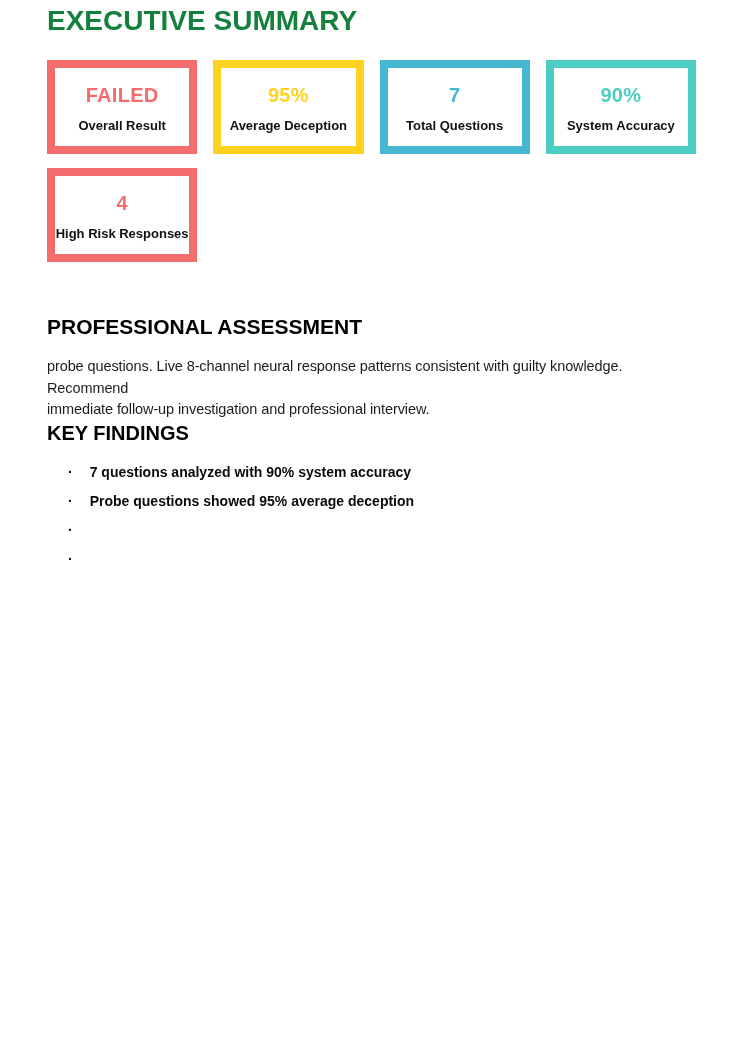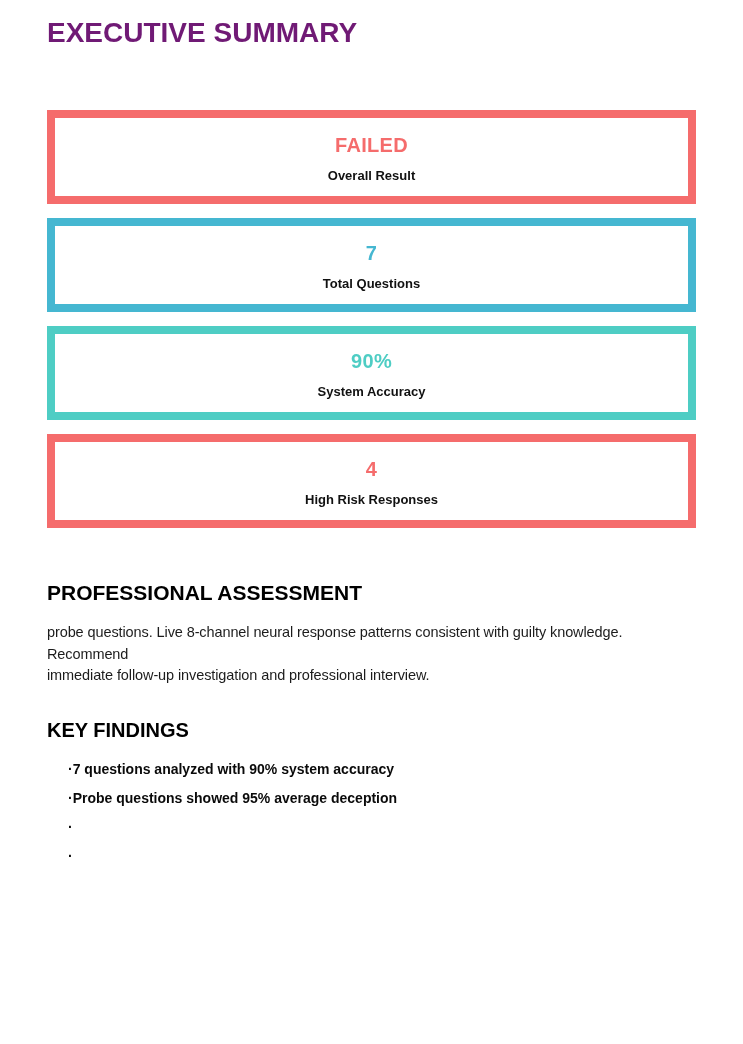--- a/index.html
+++ b/index.html
@@ -11,31 +11,31 @@
     overflow: hidden;
   }
   .page {
     position: relative;
     width: 743px; height: 1044px;
     background: #ffffff;
   }
   .content { padding: 0 47px; }
 
   .page-title {
-    margin-top: 18px;
+    margin-top: 6px;
     font-size: 28px;
     font-weight: 700;
     line-height: 30px;
-    color: #701a75;
+    color: #15803d;
   }
 
   .stats-grid {
-    margin-top: 62px;
+    margin-top: 24px;
     display: grid;
-    grid-template-columns: repeat(1, 1fr);
+    grid-template-columns: repeat(4, 1fr);
     column-gap: 16px;
     row-gap: 14px;
   }
   .stat-card {
     height: 94px;
     border: 8px solid #ccc;
     background: #fff;
     display: flex;
     flex-direction: column;
     align-items: center;
@@ -54,40 +54,40 @@
     color: #111;
   }
 
   .section-heading {
     font-size: 21px;
     font-weight: 700;
     line-height: 25px;
     color: #000;
   }
   .h-assessment { margin-top: 52px; }
-  .h-findings   { margin-top: 31px; font-size: 20px; }
+  .h-findings   { font-size: 20px; }
 
   .assessment-text {
     margin-top: 17px;
     font-size: 14.5px;
     line-height: 21.5px;
     letter-spacing: -0.1px;
     color: #1c1c1c;
   }
   .assessment-text span { display: block; }
 
   .findings-list {
     margin-top: 18px;
     list-style: none;
     padding-left: 21px;
   }
   .findings-list li {
     display: flex;
     align-items: baseline;
-    gap: 0;
+    gap: 17px;
     font-size: 14px;
     font-weight: 700;
     line-height: 17px;
     margin-bottom: 12px;
     color: #0a0a0a;
   }
   .bullet-dot::before { content: "\00B7"; font-weight: 700; }
 
   .page-footer {
     position: absolute;
@@ -102,20 +102,24 @@
 
 <div class="page">
   <div class="content">
 
     <h1 class="page-title">EXECUTIVE SUMMARY</h1>
 
     <div class="stats-grid">
       <div class="stat-card" style="border-color: rgb(245, 108, 108);">
         <div class="stat-value" style="color: rgb(245, 108, 108);">FAILED</div>
         <div class="stat-label">Overall Result</div>
+      </div>
+      <div class="stat-card" style="border-color: rgb(255, 210, 31);">
+        <div class="stat-value" style="color: rgb(255, 210, 31);">95%</div>
+        <div class="stat-label">Average Deception</div>
       </div>
       <div class="stat-card" style="border-color: rgb(69, 183, 209);">
         <div class="stat-value" style="color: rgb(69, 183, 209);">7</div>
         <div class="stat-label">Total Questions</div>
       </div>
       <div class="stat-card" style="border-color: rgb(78, 205, 196);">
         <div class="stat-value" style="color: rgb(78, 205, 196);">90%</div>
         <div class="stat-label">System Accuracy</div>
       </div>
       <div class="stat-card" style="border-color: rgb(245, 108, 108);">

